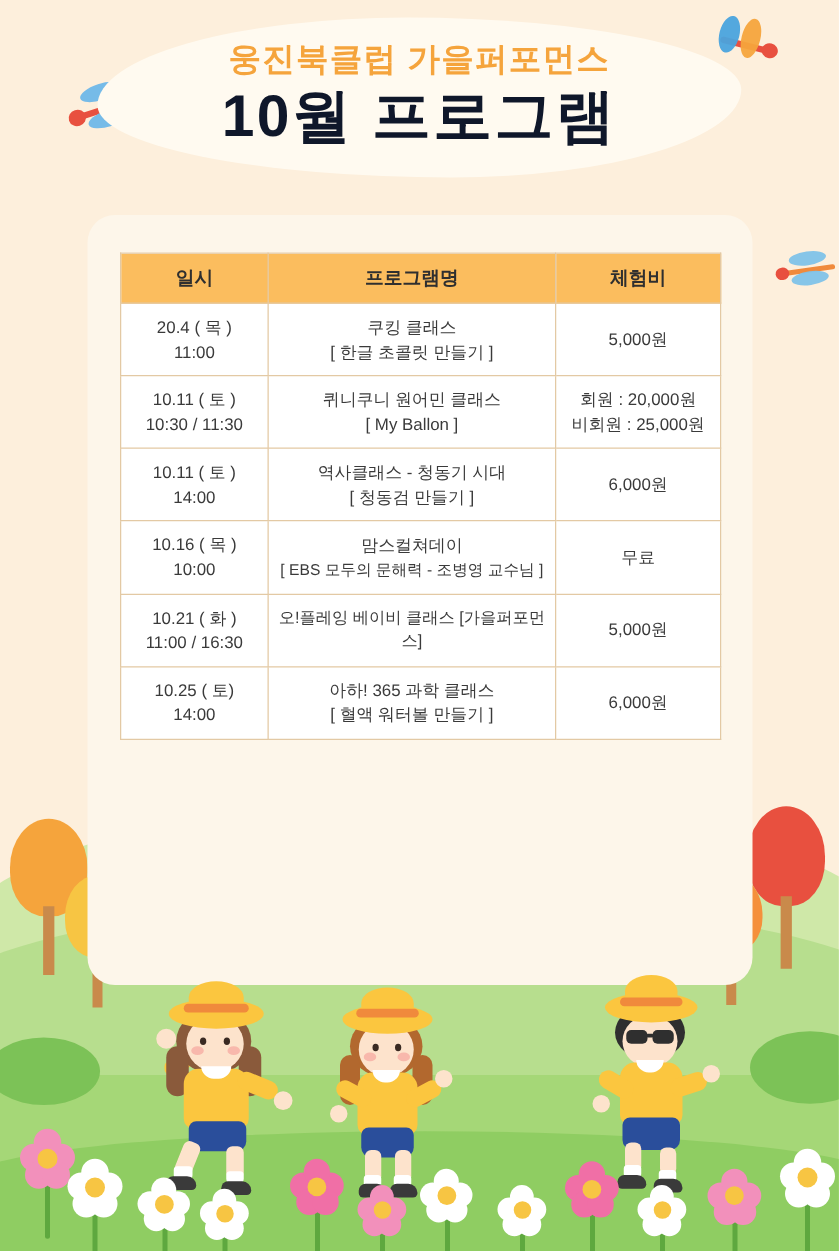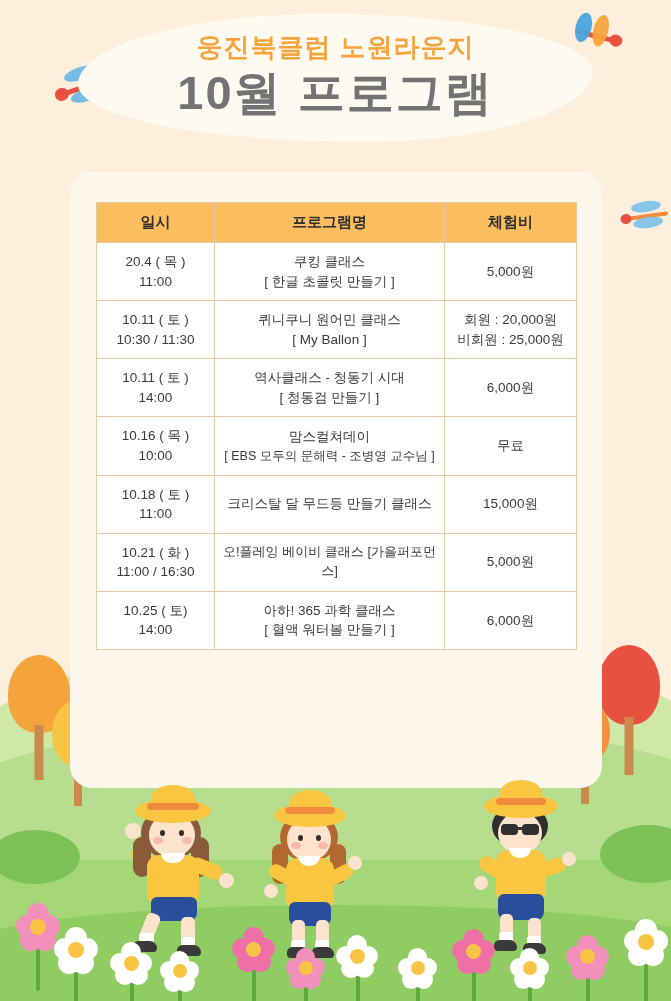--- a/index.html
+++ b/index.html
@@ -72,21 +72,21 @@
   }
   .header-sub {
     position: absolute; top: 30px; left: 0; width: 671px;
     text-align: center;
     font-size: 26px; font-weight: bold; color: #f5a43c;
     letter-spacing: 1px;
   }
   .header-title {
     position: absolute; top: 62px; left: 0; width: 671px;
     text-align: center;
-    font-size: 47px; font-weight: bold; color: #737373;
+    font-size: 47px; font-weight: bold; color: #0f172a;
     letter-spacing: 2px;
   }
 
   
   .dfly { position: absolute; }
   .dfly .body { position: absolute; border-radius: 3px; }
   .dfly .wing { position: absolute; border-radius: 50%; opacity: .95; }
 
   
   .card {
@@ -193,21 +193,21 @@
   </div>
 
   <div class="dfly" style="left:618px; top:202px; transform: rotate(-8deg);">
     <div class="body" style="left:4px; top:16px; width:44px; height:4px; background:#f08a3c;"></div>
     <div class="body" style="left:0px; top:13px; width:11px; height:10px; border-radius:50%; background:#e8503f;"></div>
     <div class="wing" style="left:12px; top:3px; width:30px; height:11px; background:#7fc2e8;"></div>
     <div class="wing" style="left:12px; top:19px; width:30px; height:11px; background:#7fc2e8;"></div>
   </div>
 
   <div class="header-blob"></div>
-  <div class="header-sub">웅진북클럽 노원라운지</div>
+  <div class="header-sub">웅진북클럽 가을퍼포먼스</div>
   <div class="header-title">10월 프로그램</div>
 
   <div class="card"></div>
 
   <table class="schedule">
     <colgroup>
       <col class="c-date">
         <col class="c-prog">
         <col class="c-fee">
     </colgroup>
@@ -263,32 +263,20 @@
         <td>
           <span class="l2">10.16 ( 목 )</span>
           <span class="l2">10:00</span>
         </td>
         <td>
           <span class="l2">맘스컬쳐데이</span>
           <span class="l2" style="font-size:12.5px;">[ EBS 모두의 문해력 - 조병영 교수님 ]</span>
         </td>
         <td>
           <span class="l2">무료</span>
-        </td>
-      </tr>
-      <tr>
-        <td>
-          <span class="l2">10.18 ( 토 )</span>
-          <span class="l2">11:00</span>
-        </td>
-        <td>
-          <span class="l2">크리스탈 달 무드등 만들기 클래스</span>
-        </td>
-        <td>
-          <span class="l2">15,000원</span>
         </td>
       </tr>
       <tr>
         <td>
           <span class="l2">10.21 ( 화 )</span>
           <span class="l2">11:00 / 16:30</span>
         </td>
         <td>
           <span class="l2" style="font-size:13px;">오!플레잉 베이비 클래스 [가을퍼포먼스]</span>
         </td>

